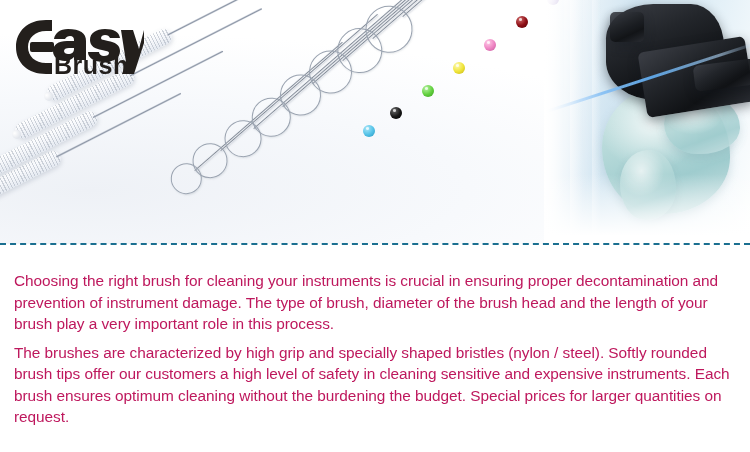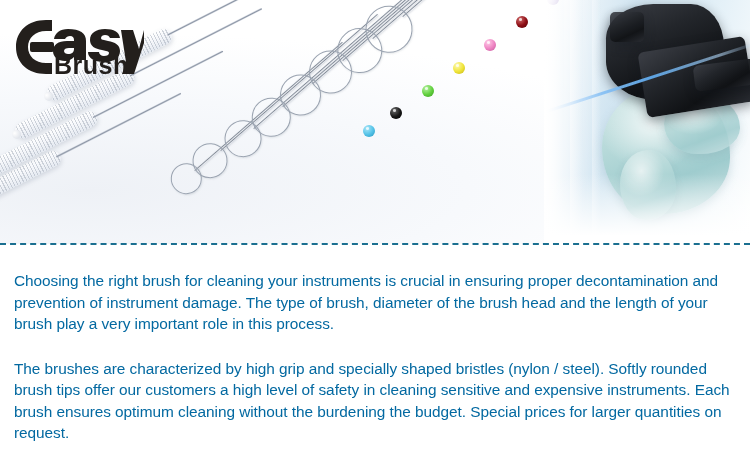--- a/index.html
+++ b/index.html
@@ -256,30 +256,30 @@
     position: absolute;
     left: 0;
     top: 252px;
     width: 750px;
     height: 200px;
     padding: 0 14px;
     box-sizing: border-box;
   }
   .para {
     margin: 0;
-    color: #0369a1;
+    color: #be185d;
     font-family: "Liberation Sans Narrow", "Liberation Sans", sans-serif;
     font-stretch: condensed;
     font-size: 15.4px;
     line-height: 21.5px;
     letter-spacing: -0.05px;
     text-align: left;
   }
   .para.p1 { margin-top: 18px; width: 716px; }
-  .para.p2 { margin-top: 23px; width: 716px; }
+  .para.p2 { margin-top: 7px; width: 716px; }
 </style>
 </head>
 <body>
 
 <div id="page">
 
   <div id="banner">
 
     <div class="photo-base"></div>
 

